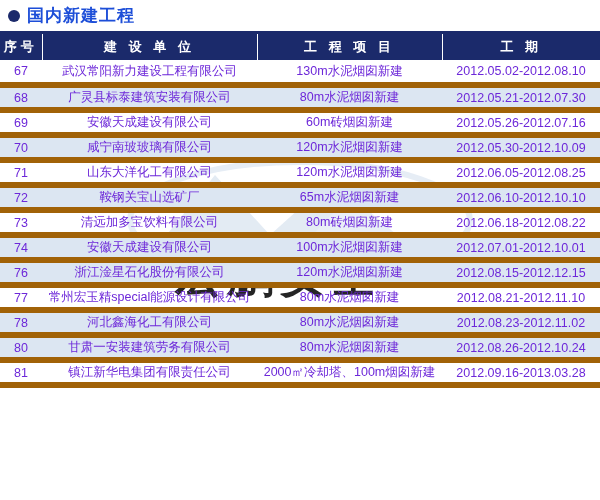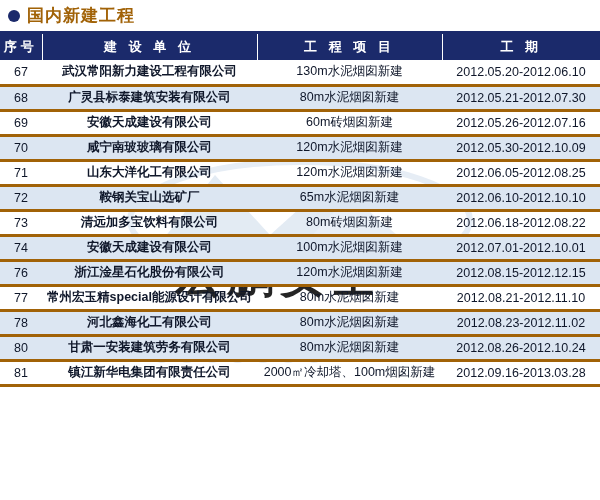--- a/index.html
+++ b/index.html
@@ -63,21 +63,21 @@
   .title-dot {
     width: 12px; height: 12px;
     border-radius: 50%;
     background: #1b2a6b;
     margin-right: 7px;
     flex: 0 0 auto;
   }
   .title-text {
     font-size: 17px;
     font-weight: bold;
-    color: #a16207;
+    color: #1d4ed8;
     letter-spacing: 1px;
   }
 
   
   .table-wrap {
     position: relative;
     z-index: 2;
     width: 600px;
   }
   table {
@@ -92,30 +92,30 @@
     font-weight: bold;
     height: 26px;
     letter-spacing: 4px;
     border-right: 1px solid #ffffff;
     text-align: center;
   }
   thead th:last-child { border-right: none; }
   tbody td {
     height: 25px;
     font-size: 12.5px;
-    color: #0f172a;
+    color: #6d28d9;
     text-align: center;
-    border-bottom: 3px solid #a16207;
+    border-bottom: 6px solid #a16207;
     padding: 0 2px;
     white-space: nowrap;
     overflow: hidden;
   }
   tbody tr.alt td { background: #dce6f2; }
   tbody tr td.col-no { width: 42px; }
-  tbody tr td.col-unit { width: 215px; font-weight: bold; }
+  tbody tr td.col-unit { width: 215px; }
   tbody tr td.col-proj { width: 185px; }
   tbody tr td.col-date { width: 158px; }
   tbody tr.alt td.col-no,
   tbody tr.alt td.col-unit,
   tbody tr.alt td.col-proj,
   tbody tr.alt td.col-date { background: #dce6f2; }
 </style>
 </head>
 <body>
 
@@ -144,21 +144,21 @@
           <th style="width:215px">建 设 单 位</th>
           <th style="width:185px">工 程 项 目</th>
           <th style="width:158px">工    期</th>
         </tr>
       </thead>
       <tbody id="tbody">
           <tr>
             <td class="col-no">67</td>
             <td class="col-unit">武汉常阳新力建设工程有限公司</td>
             <td class="col-proj">130m水泥烟囱新建</td>
-            <td class="col-date">2012.05.20-2012.06.10</td>
+            <td class="col-date">2012.05.02-2012.08.10</td>
           </tr>
           <tr class="alt">
             <td class="col-no">68</td>
             <td class="col-unit">广灵县标泰建筑安装有限公司</td>
             <td class="col-proj">80m水泥烟囱新建</td>
             <td class="col-date">2012.05.21-2012.07.30</td>
           </tr>
           <tr>
             <td class="col-no">69</td>
             <td class="col-unit">安徽天成建设有限公司</td>

